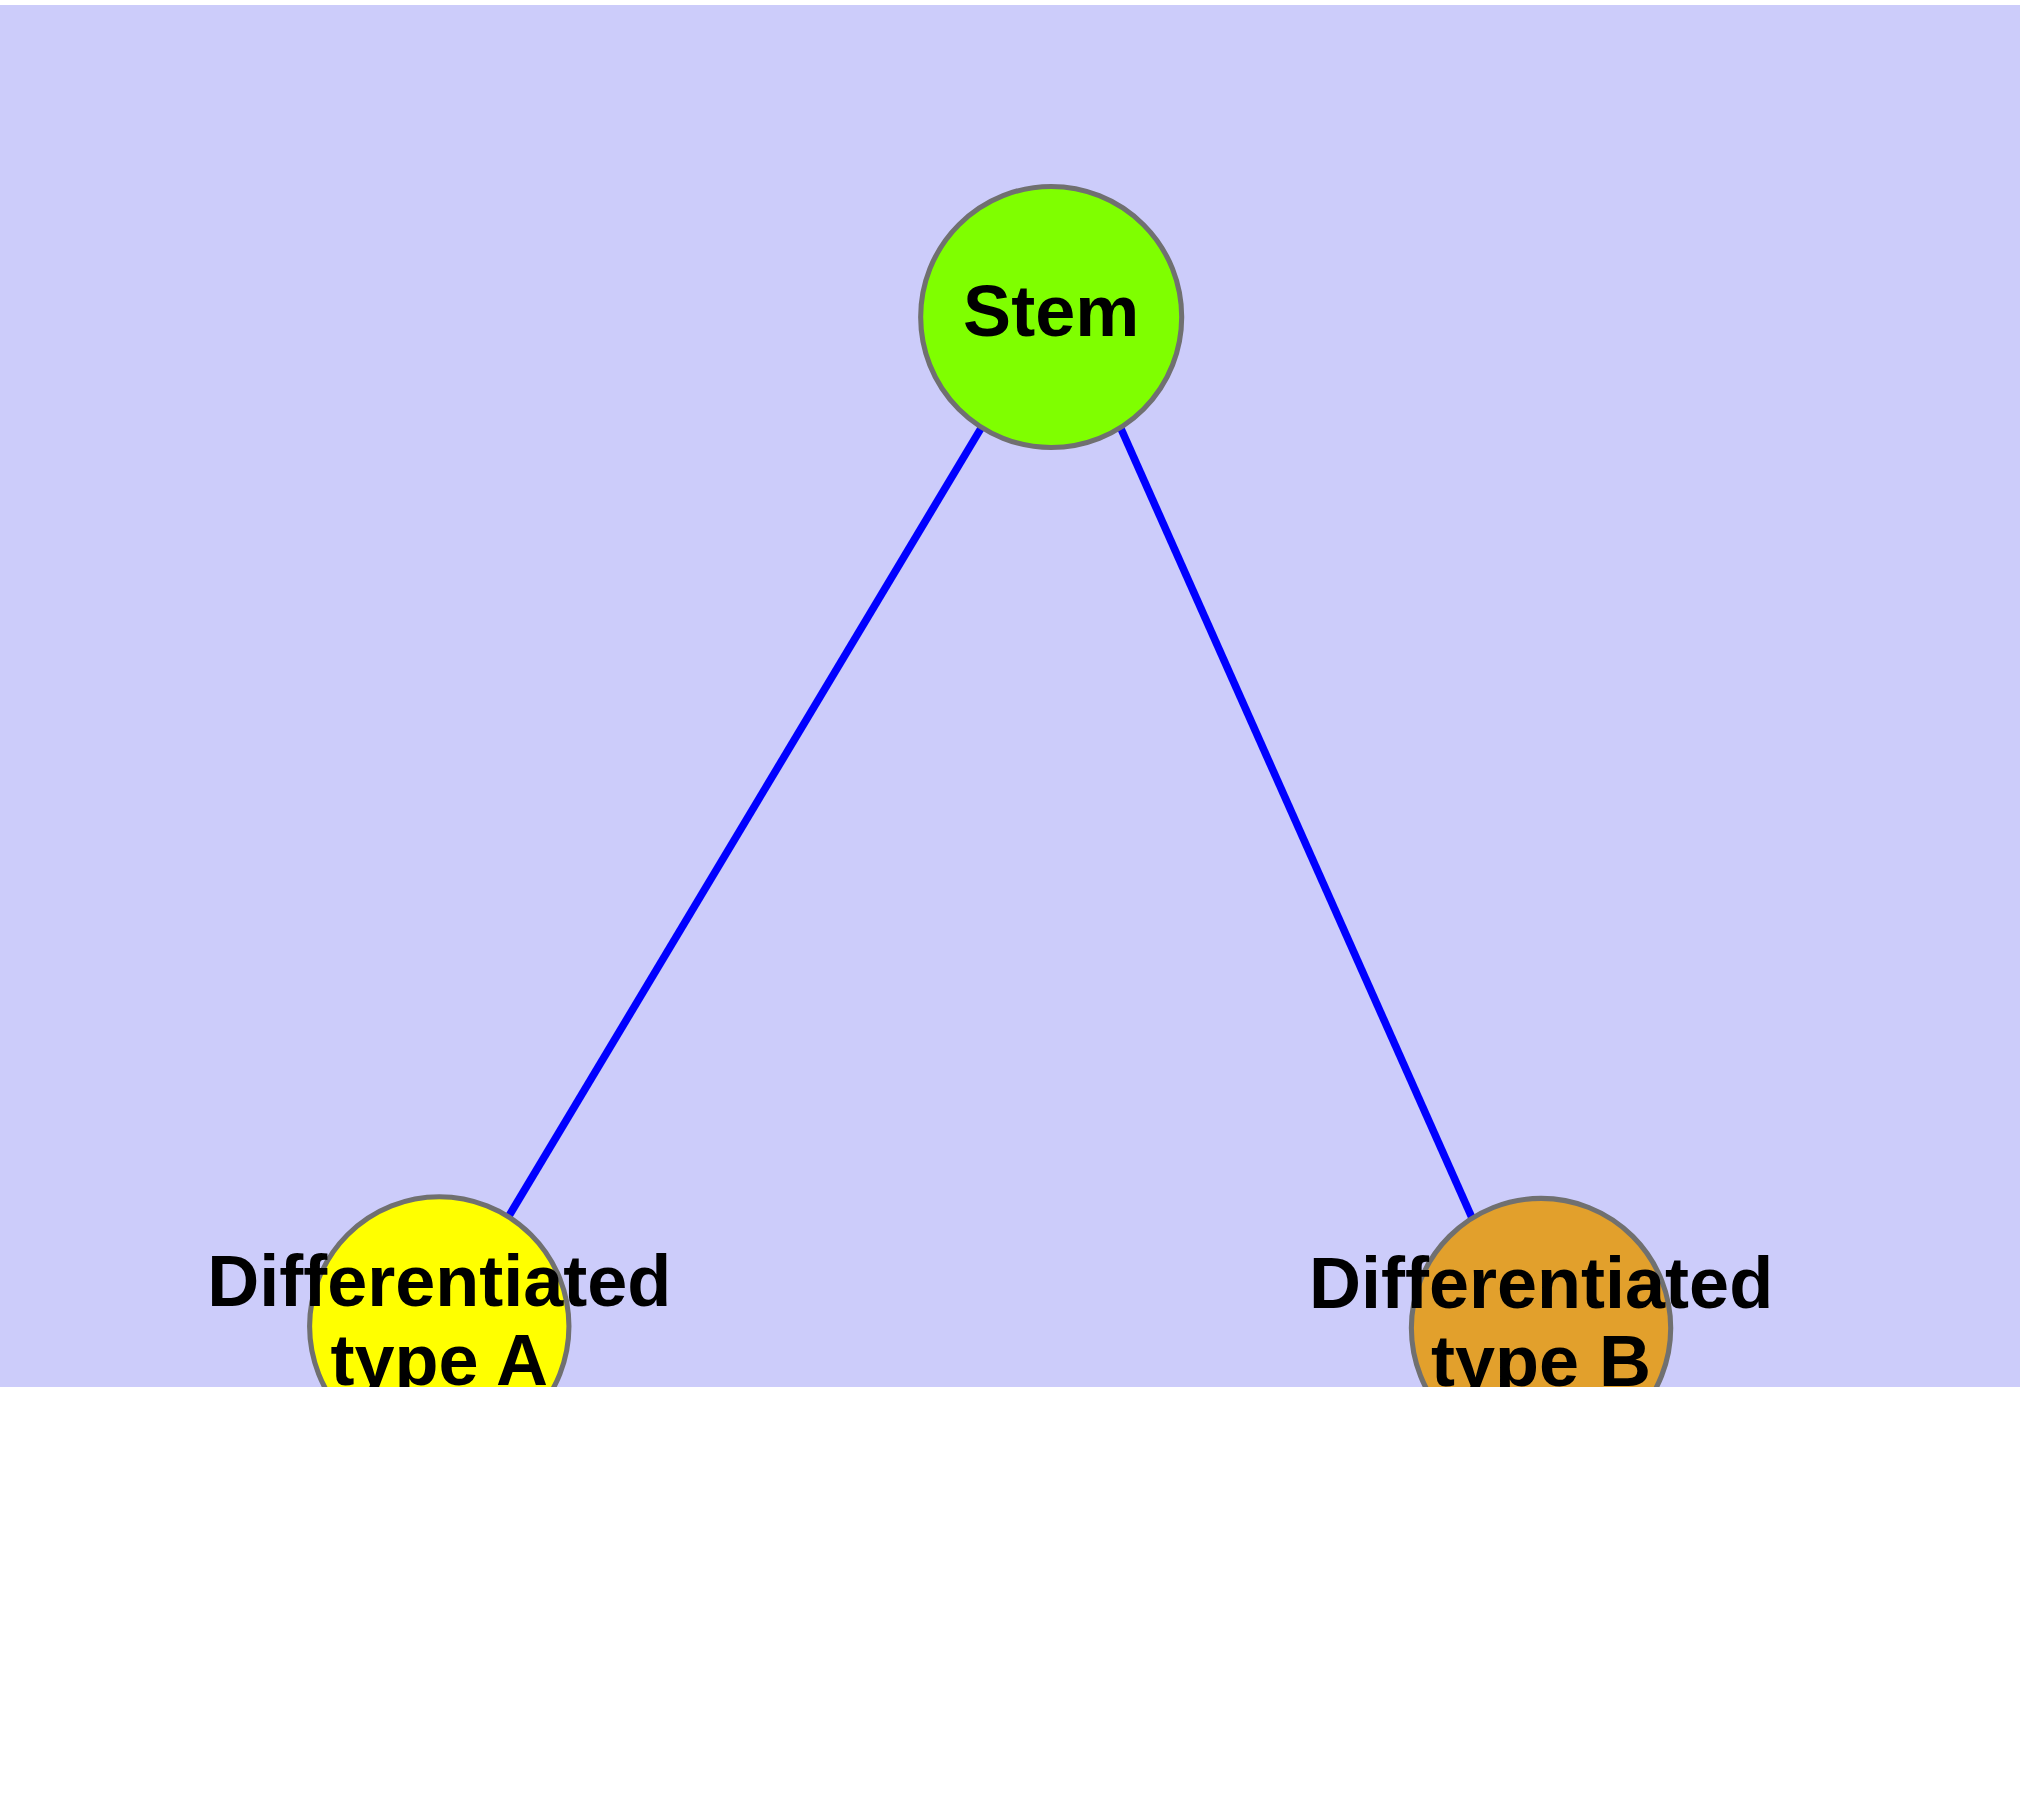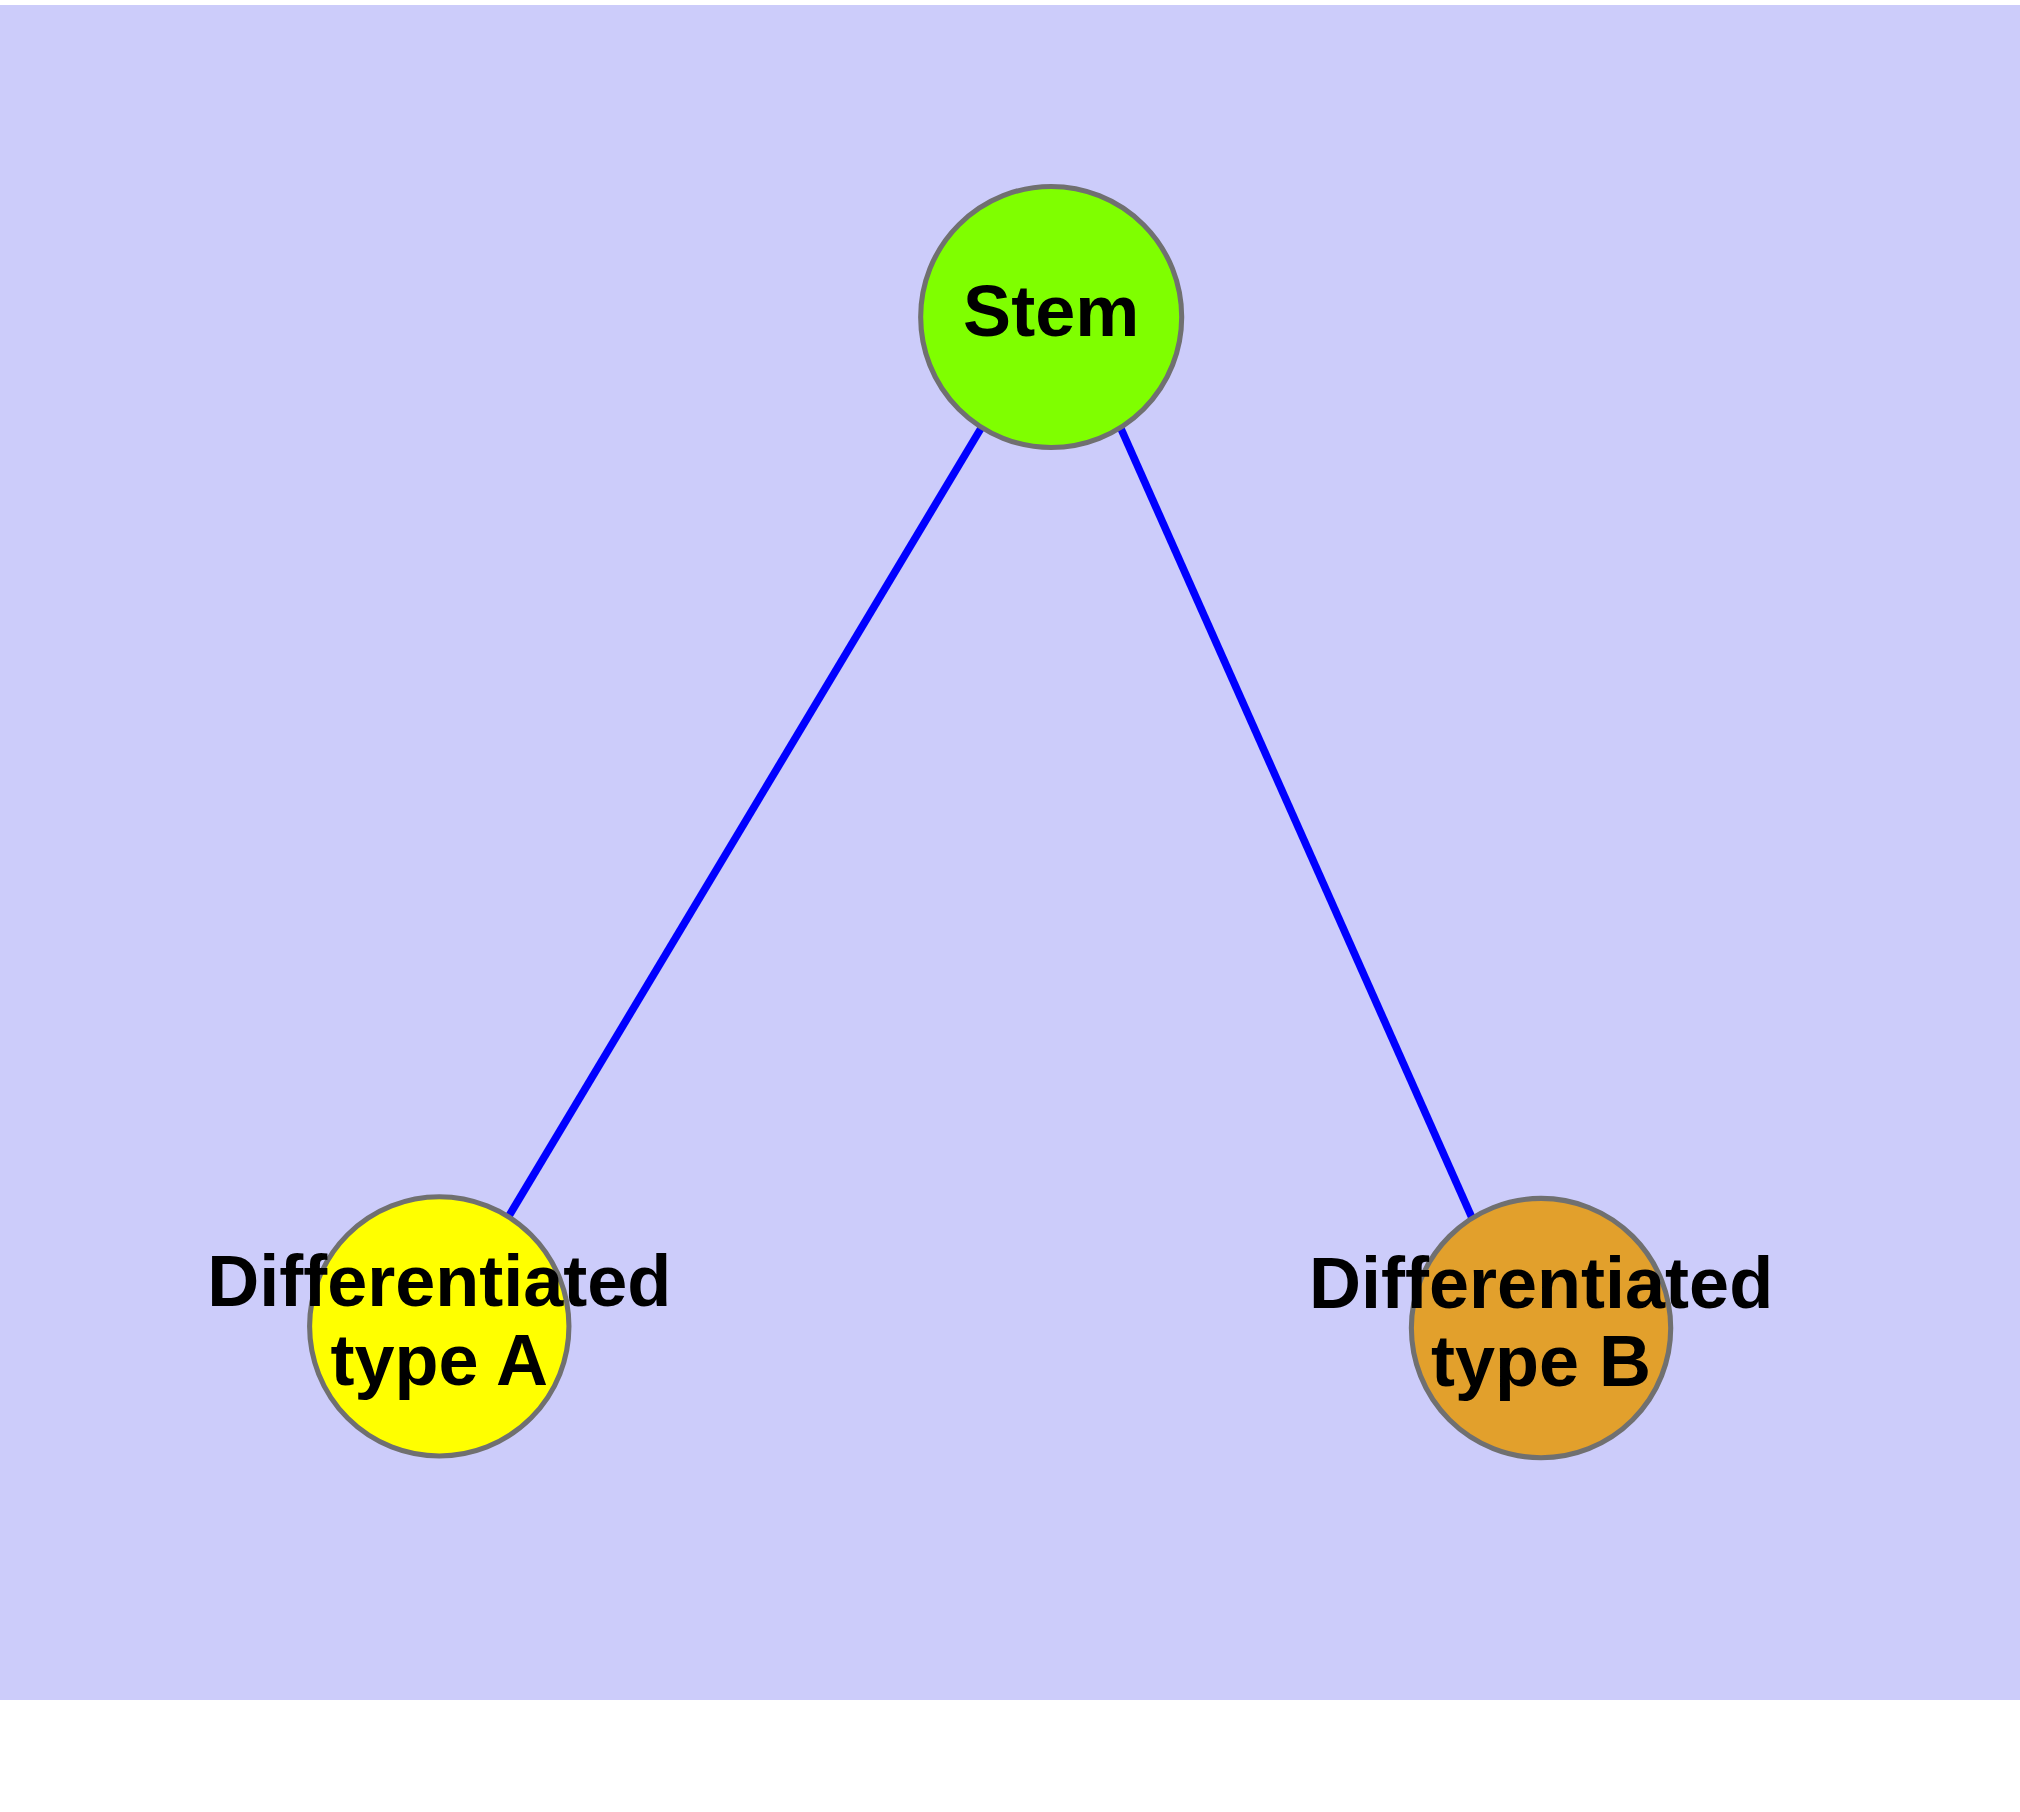--- a/index.html
+++ b/index.html
@@ -46,21 +46,21 @@
     font-weight: bold;
     font-size: 85px;
     fill: #000000;
     text-anchor: middle;
     dominant-baseline: middle;
   }
 </style>
 </head>
 <body>
 
-<div id="stage" style="width: 2021px; height: 1700px; background: rgb(255, 255, 255);">
+<div id="stage" style="width: 2021px; height: 1387px; background: rgb(255, 255, 255);">
 
   <div id="canvas-bg" style="background: rgb(204, 204, 250); width: 2021px;"></div>
 
   <svg id="graph" viewBox="0 0 2384 2138">
 
     <g>
       <line class="edge-line" x1="1158" y1="504" x2="600" y2="1435" stroke="#0000ff" stroke-width="9"></line>
       <line class="edge-line" x1="1322" y1="505" x2="1737" y2="1438" stroke="#0000ff" stroke-width="9"></line>
     </g>
 

